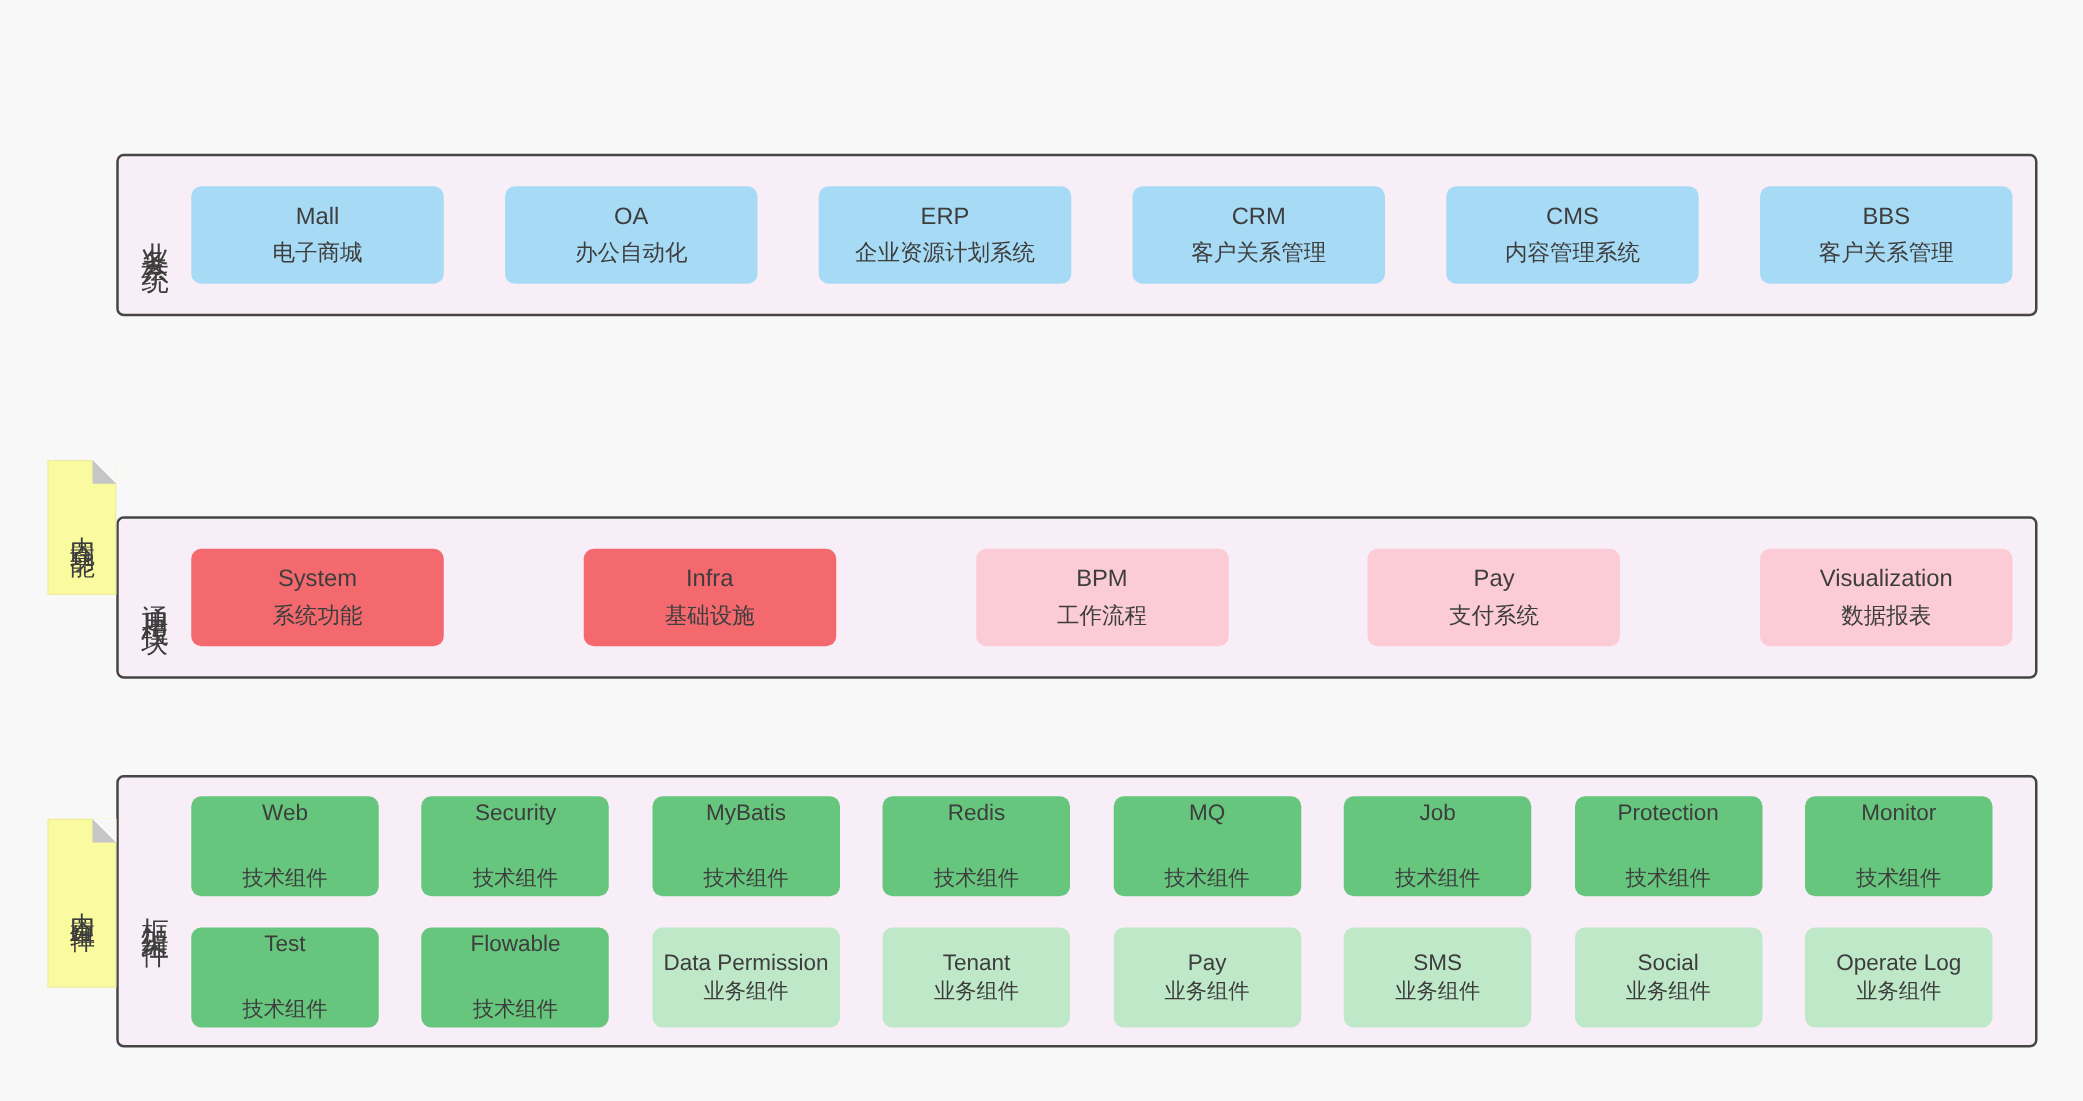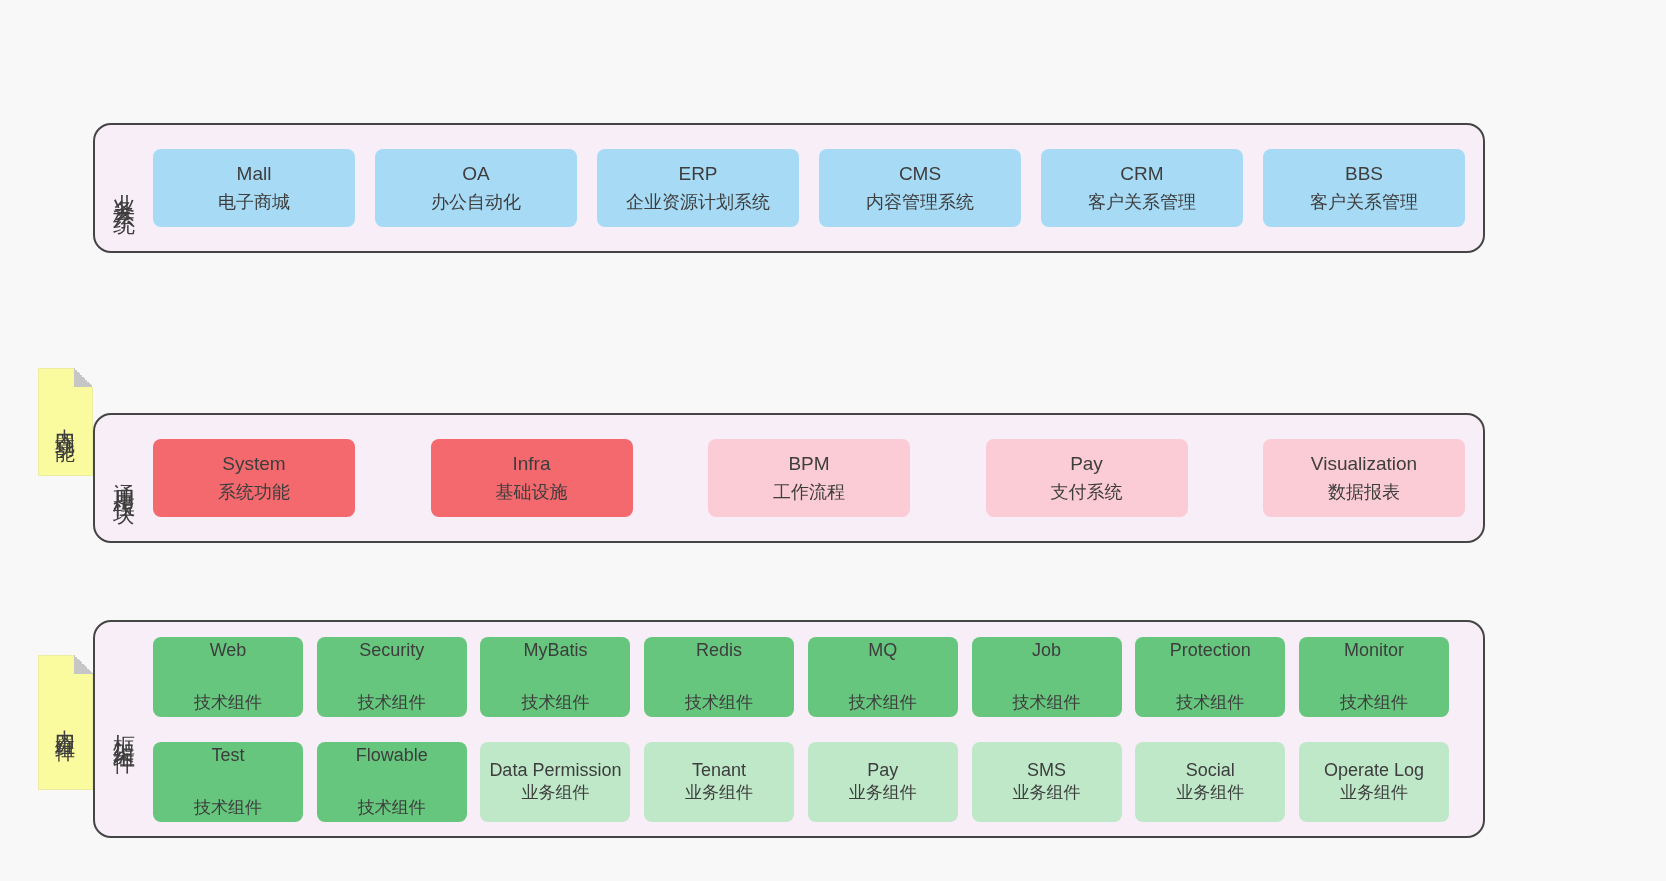--- a/index.html
+++ b/index.html
@@ -1,22 +1,22 @@
 <!DOCTYPE html>
 <html><head>
 <meta charset="utf-8">
 <style>
   html,body { margin:0; padding:0; background:#f8f8f8; }
   body { font-family:"Liberation Sans", sans-serif; color:#3d3d3d; }
   .canvas { position:relative; width:1666px; height:881px; background:#f8f8f8; overflow:hidden; }
 
   
   .layer {
-    position:absolute; left:93px; width:1392px;
-    background:#f8eef7; border:2px solid #454545; border-radius:18px;
+    position:absolute; left:93px; width:1537px;
+    background:#f8eef7; border:2px solid #454545; border-radius:6px;
     box-sizing:border-box; display:flex; z-index:2;
   }
   .layer-1 { top:123px; height:130px; }
   .layer-2 { top:373px; height:130px;margin-top:40px; }
   .layer-3 { top:620px; height:218px; }
 
   .label-col { width:58px; flex:none; display:flex; align-items:center; justify-content:center; }
   .layer-label {
     writing-mode:vertical-rl; text-orientation:upright;
     font-size:22px; letter-spacing:0.28em; line-height:1;
@@ -85,26 +85,26 @@
       </div>
       <div class="box blue">
         <span class="name">OA</span>
         <span class="sub">办公自动化</span>
       </div>
       <div class="box blue">
         <span class="name">ERP</span>
         <span class="sub">企业资源计划系统</span>
       </div>
       <div class="box blue">
+        <span class="name">CRM</span>
+        <span class="sub">客户关系管理</span>
+      </div>
+      <div class="box blue">
         <span class="name">CMS</span>
         <span class="sub">内容管理系统</span>
-      </div>
-      <div class="box blue">
-        <span class="name">CRM</span>
-        <span class="sub">客户关系管理</span>
       </div>
       <div class="box blue">
         <span class="name">BBS</span>
         <span class="sub">客户关系管理</span>
       </div>
     </div>
   </div>
 
 
   <div class="sticky sticky-1">

